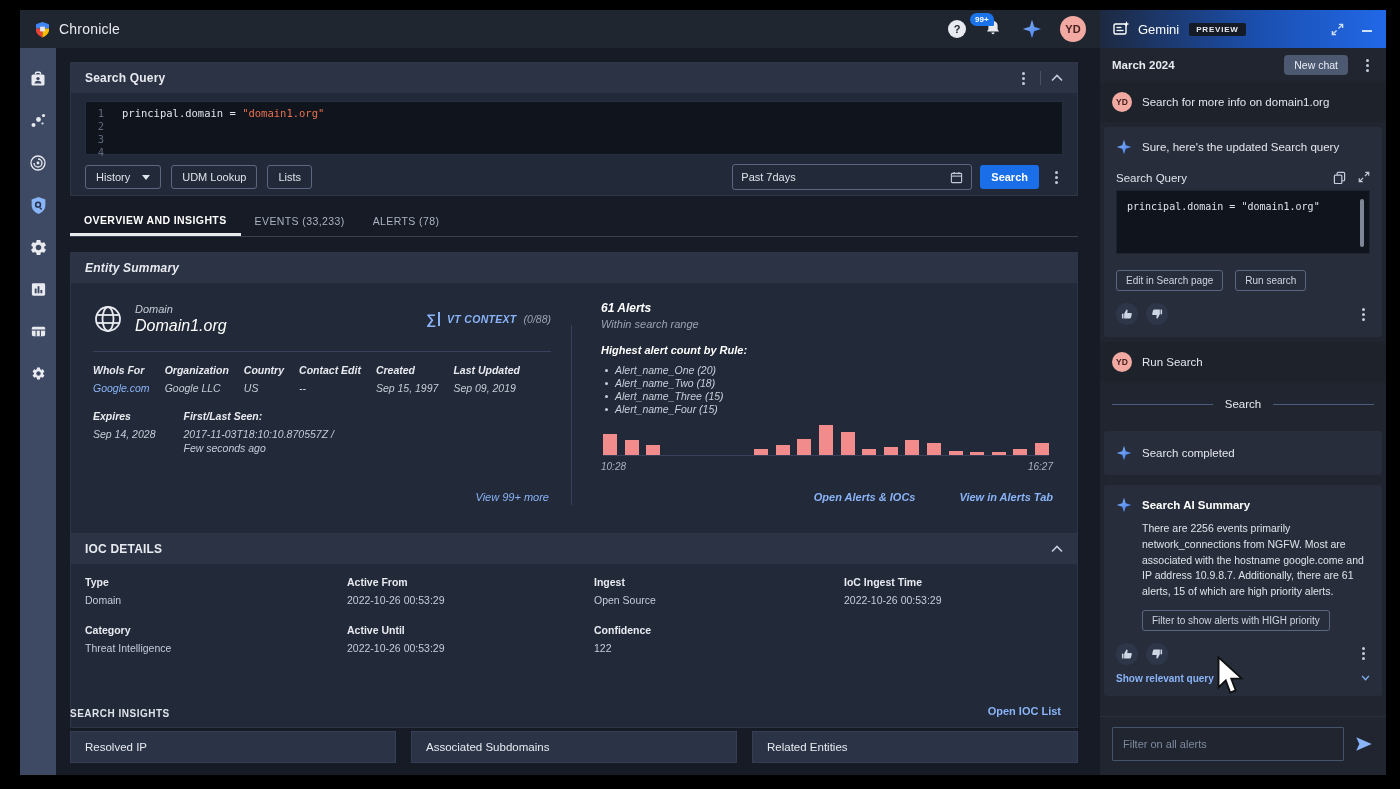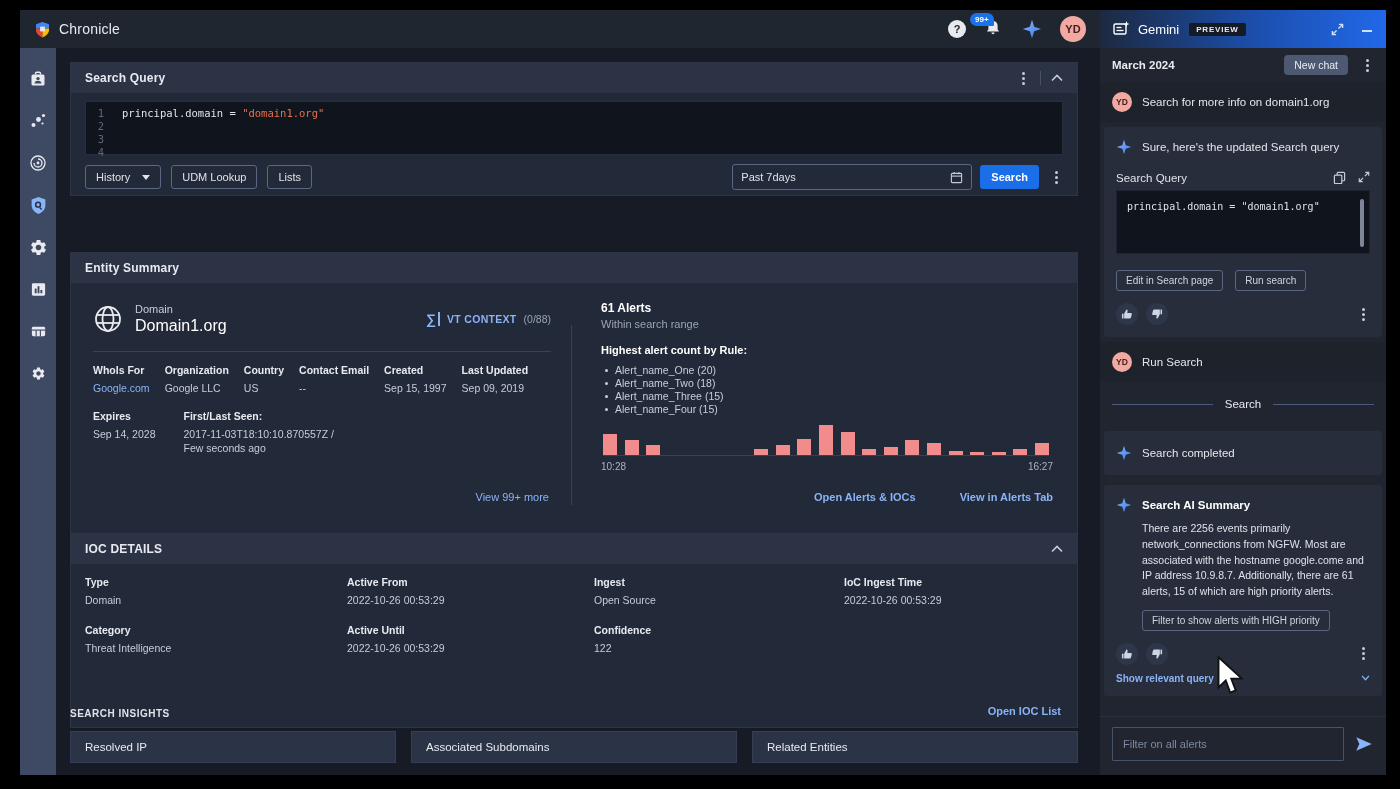--- a/index.html
+++ b/index.html
@@ -45,21 +45,21 @@
   .date-field { width:240px; height:26px; border:1px solid #5b6782; border-radius:3px; display:flex; align-items:center; padding:0 8px; color:#dfe3ea; font-size:11px;gap:7px; }
   .date-spacer { flex:1; }
   .btn-primary { background:#1a6fe8; color:#fff; border:none; border-radius:3px; font-size:11px; font-weight:bold; padding:6px 11px; margin-left:8px; cursor:pointer; font-family:inherit; }
 
   
   #tabs { position:absolute; left:14px; top:158px; width:1008px; height:31px; display:flex; border-bottom:1px solid #39404f; }
   .tab { padding:0 14px; display:flex; align-items:center; font-size:10.5px; letter-spacing:.4px; color:#aab2c3; cursor:pointer; }
   .tab.active { color:#fff; font-weight:bold; border-bottom:3px solid #e8eaed; }
 
   
-  #entity-panel { top:204px; height:291px; }
+  #entity-panel { top:204px; height:291px;font-style:italic; }
   .entity-body { display:flex; height:232px; position:relative; }
   .entity-left { width:500px; position:relative; padding:20px 20px 0 22px; }
   .entity-divider { position:absolute; left:500px; top:42px; bottom:10px; width:1px; background:#39415a; }
   .entity-right { flex:1; position:relative; padding:18px 24px 0 30px; }
   .ent-row { display:flex; align-items:center; }
   .ent-id { display:flex; align-items:center; gap:12px; }
   .ent-type { font-size:11px; color:#c7ccd6; }
   .ent-name { font-size:16px; color:#fff; margin-top:2px; }
   .vt-wrap { margin-left:auto; display:flex; align-items:center; gap:7px; cursor:pointer; }
   .vt-glyph { color:#8ab4f8; font-size:14px; font-weight:bold; border-right:2px solid #8ab4f8; padding-right:2px; line-height:14px; }
@@ -291,20 +291,25 @@
         </div>
         <button class="btn-primary">Search</button>
         <div class="kebab" style="margin-left:10px">
             <i></i>
             <i></i>
             <i></i>
           </div>
       </div>
     </div>
 
+    <div id="tabs">
+      <div class="tab active">OVERVIEW AND INSIGHTS</div>
+      <div class="tab">EVENTS (33,233)</div>
+      <div class="tab">ALERTS (78)</div>
+    </div>
 
     <div class="panel" id="entity-panel">
       <div class="panel-header">
         <span class="panel-title">Entity Summary</span>
       </div>
       <div class="entity-body">
         <div class="entity-left">
           <div class="ent-row">
             <div class="ent-id">
               <svg width="30" height="30" viewBox="0 0 30 30">
@@ -332,21 +337,21 @@
               </div>
             <div class="wfield">
                 <span class="wlabel">Organization</span>
                 <span class="wvalue">Google LLC</span>
               </div>
             <div class="wfield">
                 <span class="wlabel">Country</span>
                 <span class="wvalue">US</span>
               </div>
             <div class="wfield">
-                <span class="wlabel">Contact Email</span>
+                <span class="wlabel">Contact Edit</span>
                 <span class="wvalue">--</span>
               </div>
             <div class="wfield">
                 <span class="wlabel">Created</span>
                 <span class="wvalue">Sep 15, 1997</span>
               </div>
             <div class="wfield">
                 <span class="wlabel">Last Updated</span>
                 <span class="wvalue">Sep 09, 2019</span>
               </div>

